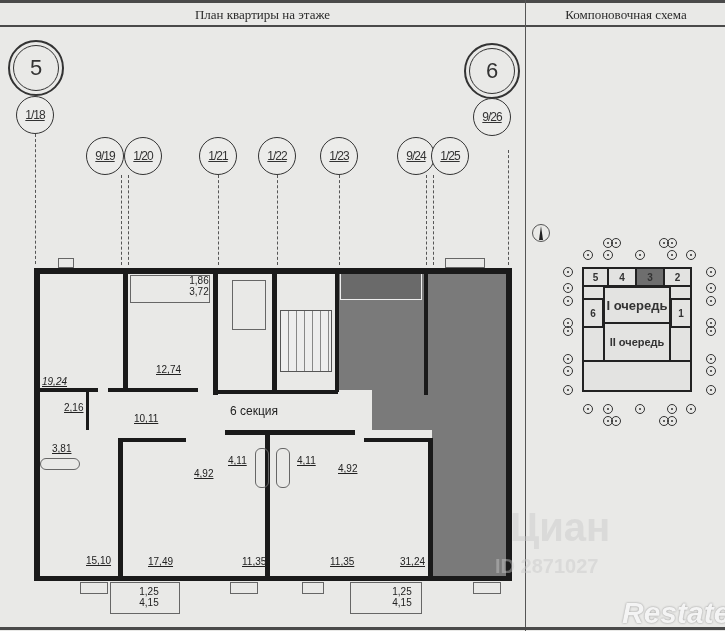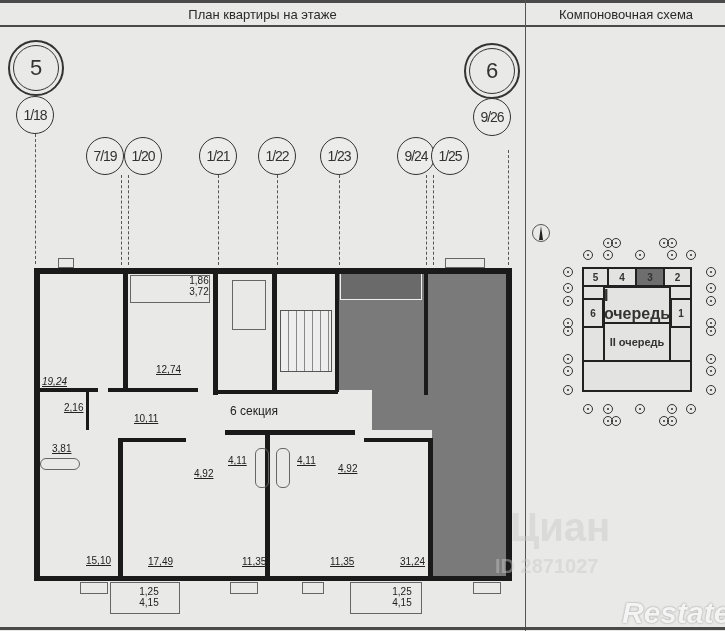--- a/index.html
+++ b/index.html
@@ -1,23 +1,23 @@
 <!DOCTYPE html>
 <html><head>
 <meta charset="utf-8">
 <style>
   html,body{margin:0;padding:0;}
   body{width:725px;height:631px;background:#e9e9e7;font-family:"Liberation Sans",sans-serif;overflow:hidden;position:relative;color:#222;}
   .abs{position:absolute;}
-  .hdr{position:absolute;top:0;height:24px;line-height:24px;text-align:center;font-family:Liberation Sans, sans-serif;font-size:13px;color:#2a2a2a;}
+  .hdr{position:absolute;top:0;height:24px;line-height:24px;text-align:center;font-family:Liberation Serif, serif;font-size:13px;color:#2a2a2a;}
   .hline{position:absolute;left:0;width:725px;height:2px;background:#4a4a4a;}
   .vline{position:absolute;width:1px;background:#555;}
   .axis-big{position:absolute;border:2px solid #333;border-radius:50%;box-sizing:border-box;}
   .axis-big .inner{position:absolute;left:3px;top:3px;right:3px;bottom:3px;border:1.5px solid #333;border-radius:50%;display:flex;align-items:center;justify-content:center;font-size:22px;color:#333;}
-  .axis-sm{position:absolute;width:38px;height:38px;border:1.6px solid #333;border-radius:50%;box-sizing:border-box;display:flex;align-items:center;justify-content:center;font-size:14px;color:#333;letter-spacing:-1px;background:#ececea;}
+  .axis-sm{position:absolute;width:38px;height:38px;border:1.6px solid #333;border-radius:50%;box-sizing:border-box;display:flex;align-items:center;justify-content:center;font-size:12px;color:#333;letter-spacing:-1px;background:#ececea;text-decoration:underline;}
   .dash{position:absolute;width:0;border-left:1.3px dashed #555;}
   .wall{position:absolute;background:#1a1a1a;}
   .room-dark{position:absolute;background:#7a7a7a;}
   .area{position:absolute;font-size:10px;color:#222;text-decoration:underline;}
   .lbl{position:absolute;font-size:10px;color:#222;text-align:center;line-height:11px;}
   .thin{position:absolute;border:1px solid #666;box-sizing:border-box;}
   .scheme-cell{position:absolute;border:2px solid #222;box-sizing:border-box;background:#e3e3e1;display:flex;align-items:center;justify-content:center;font-size:10px;font-weight:bold;color:#333;}
   .scheme-dot{position:absolute;width:10px;height:10px;border:1.3px solid #333;border-radius:50%;box-sizing:border-box;}
   .scheme-dot::after{content:"";position:absolute;left:2.5px;top:2.5px;width:2.5px;height:2.5px;background:#333;border-radius:50%;}
   .wm{position:absolute;color:rgba(255,255,255,0.35);font-weight:bold;}
@@ -33,21 +33,21 @@
 <div class="hline" style="top:627px;height:3px;"></div>
 
 <div class="axis-big" style="left:8px;top:40px;width:56px;height:56px;">
   <div class="inner">5</div>
 </div>
 <div class="axis-big" style="left:464px;top:43px;width:56px;height:56px;">
   <div class="inner">6</div>
 </div>
 
 <div class="axis-sm" style="left:16px;top:96px;">1/18</div>
-<div class="axis-sm" style="left:86px;top:137px;">7/19</div>
+<div class="axis-sm" style="left:86px;top:137px;">9/19</div>
 <div class="axis-sm" style="left:124px;top:137px;">1/20</div>
 <div class="axis-sm" style="left:199px;top:137px;">1/21</div>
 <div class="axis-sm" style="left:258px;top:137px;">1/22</div>
 <div class="axis-sm" style="left:320px;top:137px;">1/23</div>
 <div class="axis-sm" style="left:397px;top:137px;">9/24</div>
 <div class="axis-sm" style="left:431px;top:137px;">1/25</div>
 <div class="axis-sm" style="left:473px;top:98px;">9/26</div>
 
 <div class="dash" style="left:35px;top:134px;height:130px;"></div>
 <div class="dash" style="left:121px;top:175px;height:90px;"></div>
@@ -129,21 +129,21 @@
   <div style="position:absolute;left:6px;top:1px;width:0;height:0;border-left:2px solid transparent;border-right:2px solid transparent;border-bottom:14px solid #222;"></div>
 </div>
 
 <div class="abs" style="left:582px;top:267px;width:110px;height:125px;border:2px solid #222;box-sizing:border-box;background:#e3e3e1;"></div>
 <div class="scheme-cell" style="left:582px;top:267px;width:27px;height:20px;">5</div>
 <div class="scheme-cell" style="left:607px;top:267px;width:30px;height:20px;">4</div>
 <div class="scheme-cell" style="left:635px;top:267px;width:30px;height:20px;background:#6e6e6e;">3</div>
 <div class="scheme-cell" style="left:663px;top:267px;width:29px;height:20px;">2</div>
 <div class="scheme-cell" style="left:582px;top:298px;width:22px;height:30px;">6</div>
 <div class="scheme-cell" style="left:670px;top:298px;width:22px;height:30px;">1</div>
-<div class="scheme-cell" style="left:603px;top:286px;width:68px;height:38px;font-size:16px;">I очередь</div>
+<div class="scheme-cell" style="left:603px;top:286px;width:68px;height:38px;font-size:13px;">I очередь</div>
 <div class="scheme-cell" style="left:603px;top:322px;width:68px;height:40px;font-size:11px;">II очередь</div>
 <div class="scheme-cell" style="left:582px;top:360px;width:110px;height:32px;"></div>
 
 <div class="scheme-dot" style="left:603px;top:238px;"></div>
 <div class="scheme-dot" style="left:611px;top:238px;"></div>
 <div class="scheme-dot" style="left:659px;top:238px;"></div>
 <div class="scheme-dot" style="left:667px;top:238px;"></div>
 <div class="scheme-dot" style="left:583px;top:250px;"></div>
 <div class="scheme-dot" style="left:603px;top:250px;"></div>
 <div class="scheme-dot" style="left:635px;top:250px;"></div>

